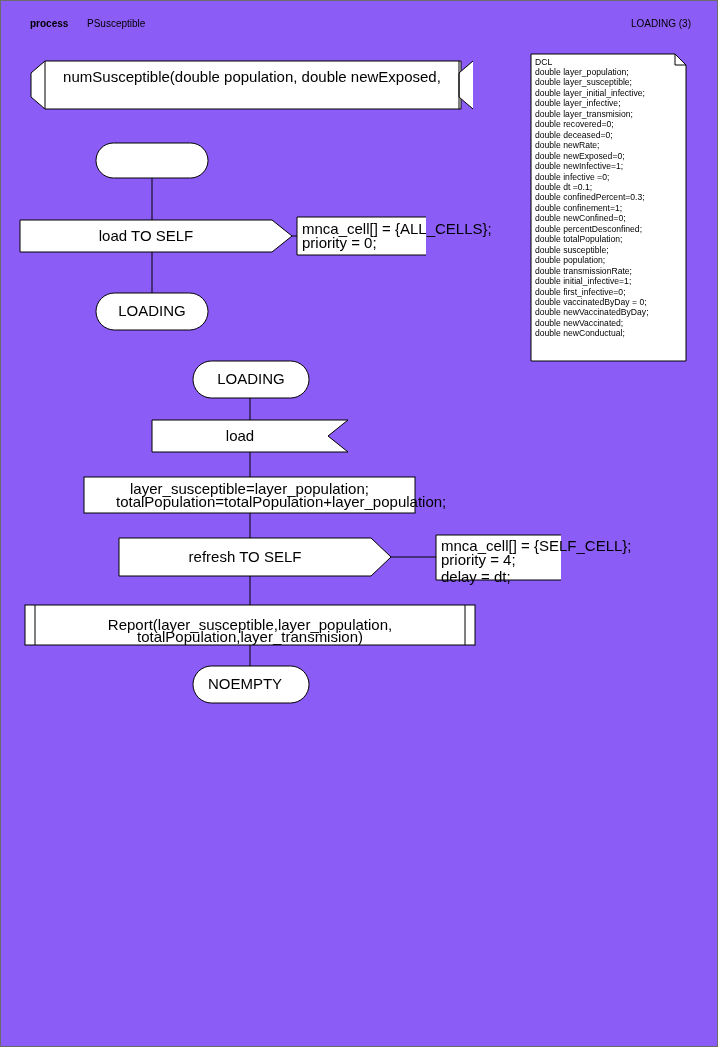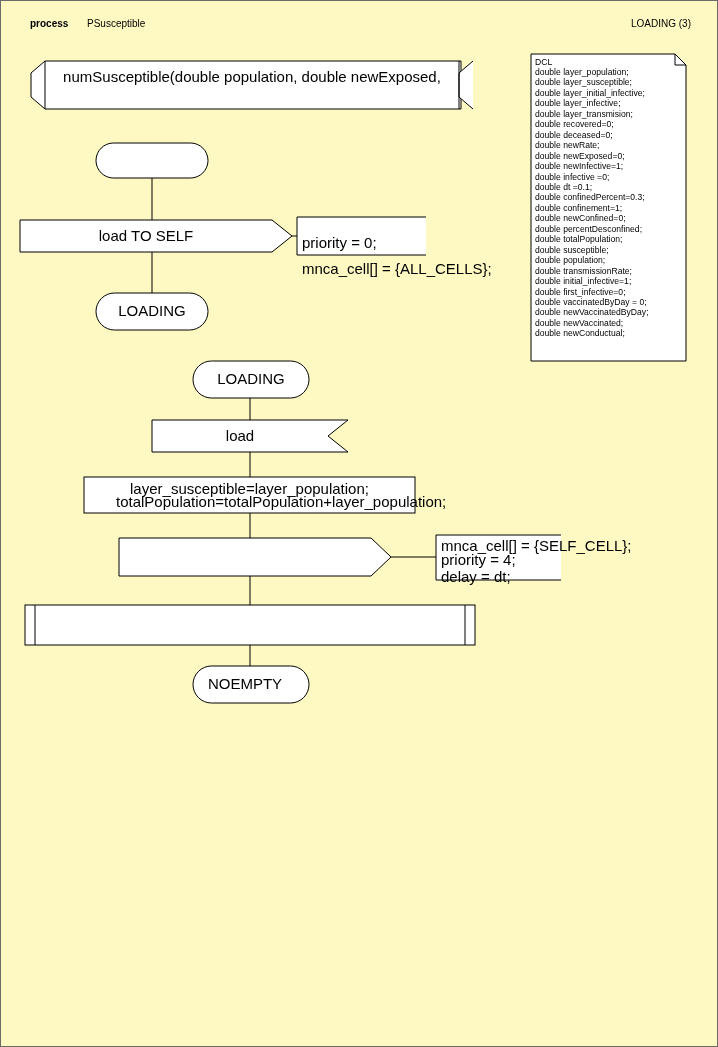--- a/index.html
+++ b/index.html
@@ -4,21 +4,21 @@
 <style>
   html, body {
     margin: 0;
     padding: 0;
     background: #ffffff;
   }
   #page {
     position: relative;
     width: 718px;
     height: 1047px;
-    background: #fef9c3;
+    background: #8b5cf6;
     box-sizing: border-box;
     border: 1px solid #6b6b6b;
     font-family: "Liberation Sans", sans-serif;
     overflow: hidden;
   }
   .hdr {
     position: absolute;
     font-size: 10px;
     color: #000;
     white-space: nowrap;
@@ -159,33 +159,35 @@
 double first_infective=0;
 double vaccinatedByDay = 0;
 double newVaccinatedByDay;
 double newVaccinated;
 double newConductual;</div>
 
   <div class="lbl" style="left:95px; top:153px; width:112px;"></div>
 
   <div class="lbl" style="left:19px; top:229px; width:252px;">load TO SELF</div>
 
-  <div class="lbl left" style="left:301px; top:222px;margin-top:40px;">mnca_cell[] = {ALL_CELLS};</div>
+  <div class="lbl left" style="left:301px; top:222px;">mnca_cell[] = {ALL_CELLS};</div>
   <div class="lbl left" style="left:301px; top:236px;">priority = 0;</div>
 
   <div class="lbl" style="left:95px; top:304px; width:112px;">LOADING</div>
 
   <div class="lbl" style="left:192px; top:372px; width:116px;">LOADING</div>
 
   <div class="lbl" style="left:151px; top:429px; width:176px;text-align:center;">load</div>
 
   <div class="lbl" style="left:83px; top:482px; width:331px;">layer_susceptible=layer_population;</div>
   <div class="lbl" style="left:83px; top:495px; width:326px;margin-left:32px;">totalPopulation=totalPopulation+layer_population;</div>
 
+  <div class="lbl" style="left:118px; top:550px; width:252px;">refresh TO SELF</div>
 
   <div class="lbl left" style="left:440px; top:539px;">mnca_cell[] = {SELF_CELL};</div>
   <div class="lbl left" style="left:440px; top:553px;">priority = 4;</div>
   <div class="lbl left" style="left:440px; top:570px;">delay = dt;</div>
 
+  <div class="lbl" style="left:34px; top:618px; width:430px;">Report(layer_susceptible,layer_population, totalPopulation,layer_transmision)</div>
 
   <div class="lbl" style="left:192px; top:677px; width:104px;">NOEMPTY</div>
 
 </div>
 
 </body></html>

